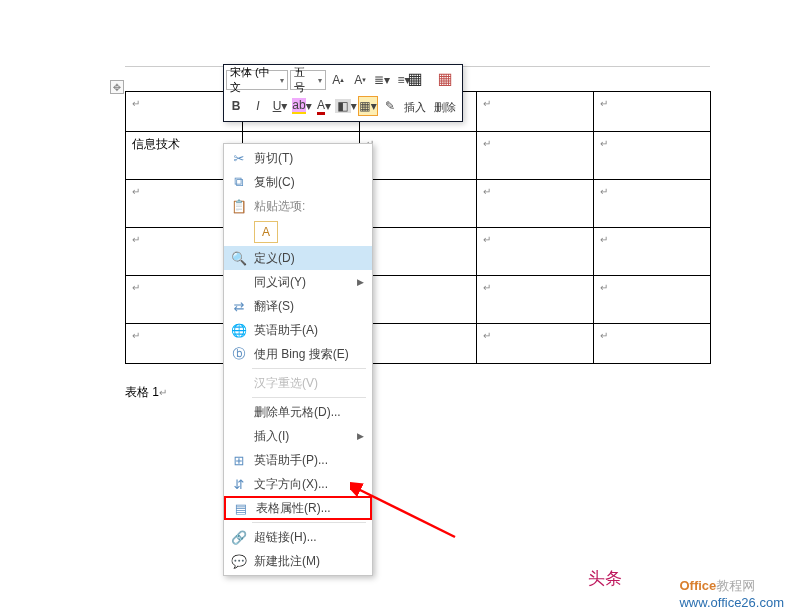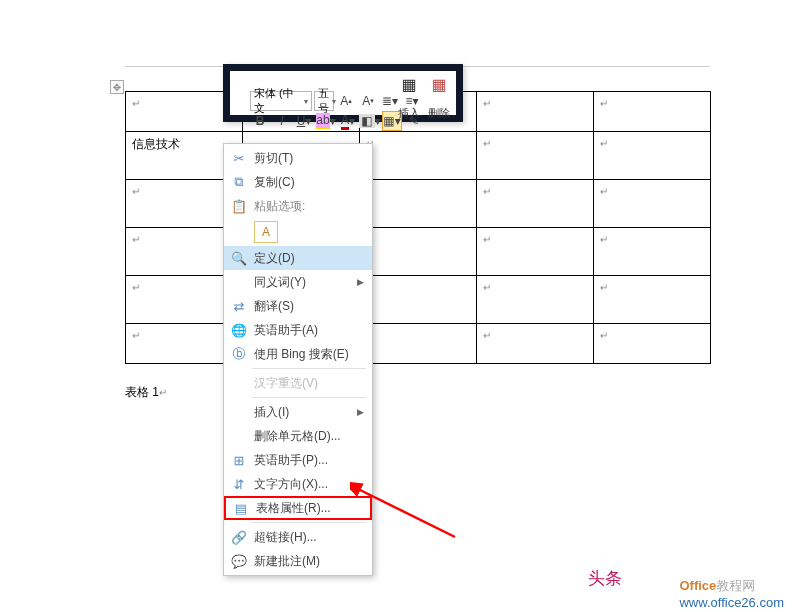--- a/index.html
+++ b/index.html
@@ -5,21 +5,21 @@
 *{box-sizing:border-box;margin:0;padding:0;font-family:"Microsoft YaHei",SimSun,sans-serif}
 body{background:#fff;width:792px;height:612px;position:relative;font-size:12px;overflow:hidden}
 .canvas{position:relative;width:792px;height:612px}
 .table{position:absolute;left:125px;top:91px;border-collapse:collapse}
 .table td{border:1px solid #000;width:117px;height:40px;vertical-align:top;padding:4px 6px;font-size:12px}
 .table td.tall{height:48px}
 .cell-mark{color:#888;font-size:10px}
 .caption{position:absolute;left:125px;top:384px;font-size:12px}
 .move-handle{position:absolute;left:110px;top:80px;width:14px;height:14px;border:1px solid #aaa;background:#f8f8f8;display:flex;align-items:center;justify-content:center;font-size:10px;color:#888}
 .ruler-top{position:absolute;left:125px;top:59px;width:585px;height:8px;border-bottom:1px solid #ccc}
-.mini-toolbar{position:absolute;left:223px;top:64px;width:240px;height:58px;background:#fff;border:7px solid #0f172a;box-shadow:2px 2px 6px rgba(0,0,0,.2);display:flex;flex-direction:column;padding:20px}
+.mini-toolbar{position:absolute;left:223px;top:64px;width:240px;height:58px;background:#fff;border:1px solid #0f172a;box-shadow:2px 2px 6px rgba(0,0,0,.2);display:flex;flex-direction:column;padding:2px}
 .mini-row{display:flex;align-items:center;height:26px;gap:2px}
 .tb-combo{border:1px solid #b5b5b5;height:20px;display:flex;align-items:center;padding:0 3px;font-size:11px;background:#fff}
 .tb-combo .dd{margin-left:3px;color:#666;font-size:8px}
 .tb-btn{width:20px;height:20px;display:flex;align-items:center;justify-content:center;border:1px solid transparent;font-size:12px;color:#444;cursor:pointer}
 .tb-big{display:flex;flex-direction:column;align-items:center;width:30px;height:48px;padding:2px;font-size:11px;color:#333;justify-content:flex-start;cursor:pointer}
 .tb-big .ic{height:22px;display:flex;align-items:center;justify-content:center;font-size:16px}
 .tb-big .lab{font-size:11px;margin-top:12px}
 .mini-toolbar .right{position:absolute;right:2px;top:2px;display:flex;height:54px}
 .tb-btn.sel{border:1px solid #f0a030;background:#fdeeb3}
 .ctx{position:absolute;left:223px;top:143px;width:150px;background:#fff;border:1px solid #c6c6c6;box-shadow:2px 2px 6px rgba(0,0,0,.25);padding:2px 0}
@@ -94,21 +94,21 @@
     </table>
 
   <div class="caption"><span>表格 1</span><span class="cell-mark">↵</span></div>
 
   <div class="mini-toolbar">
     <div class="mini-row">
       <div class="tb-combo" style="width:62px">
           <span>宋体 (中文</span>
           <span class="dd">▾</span>
         </div>
-      <div class="tb-combo" style="width:20px">
+      <div class="tb-combo" style="width:36px">
           <span>五号</span>
           <span class="dd">▾</span>
         </div>
       <div class="tb-btn">A<span style="font-size:7px;vertical-align:super">▴</span></div>
       <div class="tb-btn">A<span style="font-size:7px;vertical-align:sub">▾</span></div>
       <div class="tb-btn">≣▾</div>
       <div class="tb-btn">≡▾</div>
     </div>
     <div class="mini-row">
       <div class="tb-btn" style="font-weight:bold">B</div>
@@ -169,27 +169,27 @@
     <div class="ctx-item">
         <span class="ctx-ic">ⓑ</span>
         <span>使用 Bing 搜索(E)</span>
       </div>
     <div class="ctx-sep"></div>
     <div class="ctx-item disabled">
         <span class="ctx-ic"></span>
         <span>汉字重选(V)</span>
       </div>
     <div class="ctx-sep"></div>
+    <div class="ctx-item">
+        <span class="ctx-ic"></span>
+        <span>删除单元格(D)...</span>
+      </div>
     <div class="ctx-item has-sub">
         <span class="ctx-ic"></span>
         <span>插入(I)</span>
-      </div>
-    <div class="ctx-item">
-        <span class="ctx-ic"></span>
-        <span>删除单元格(D)...</span>
       </div>
     <div class="ctx-item">
         <span class="ctx-ic">⊞</span>
         <span>英语助手(P)...</span>
       </div>
     <div class="ctx-item">
         <span class="ctx-ic">⇵</span>
         <span>文字方向(X)...</span>
       </div>
     <div class="ctx-item redbox">

